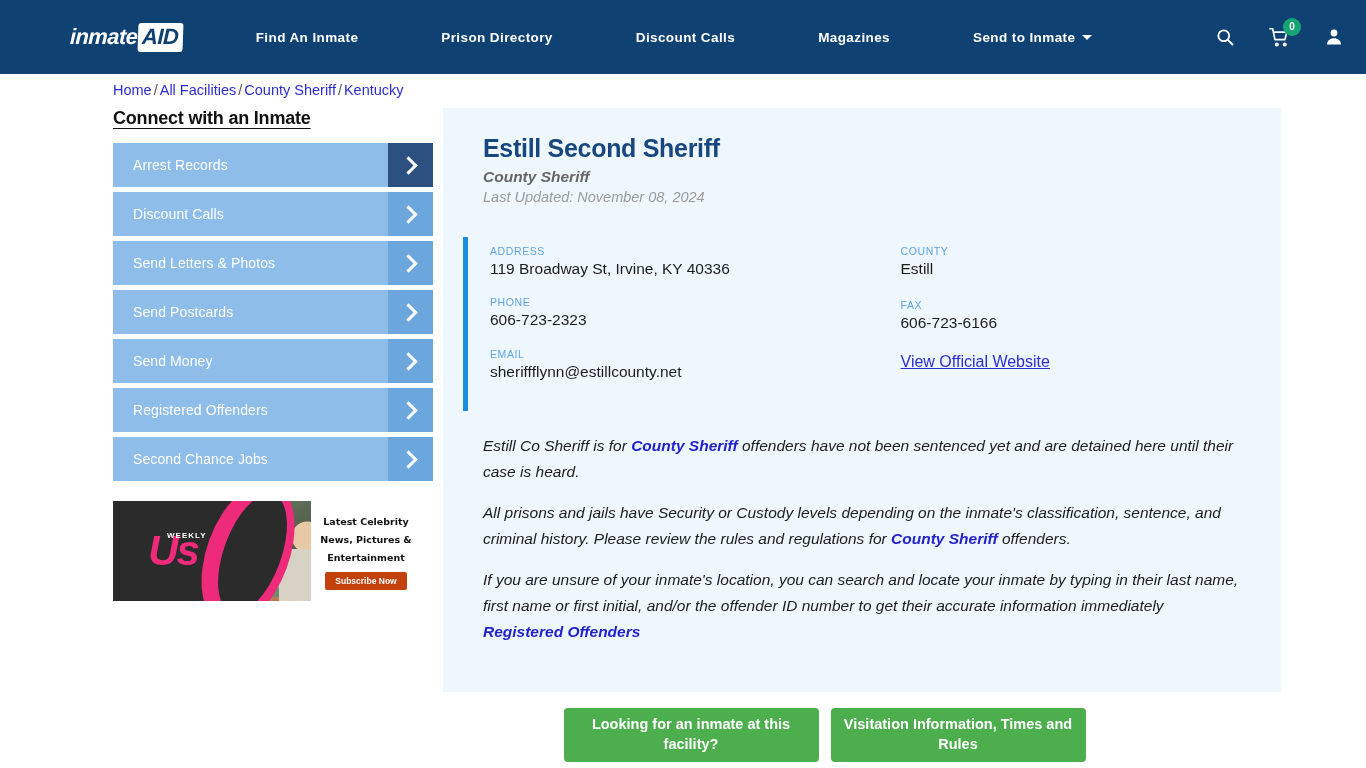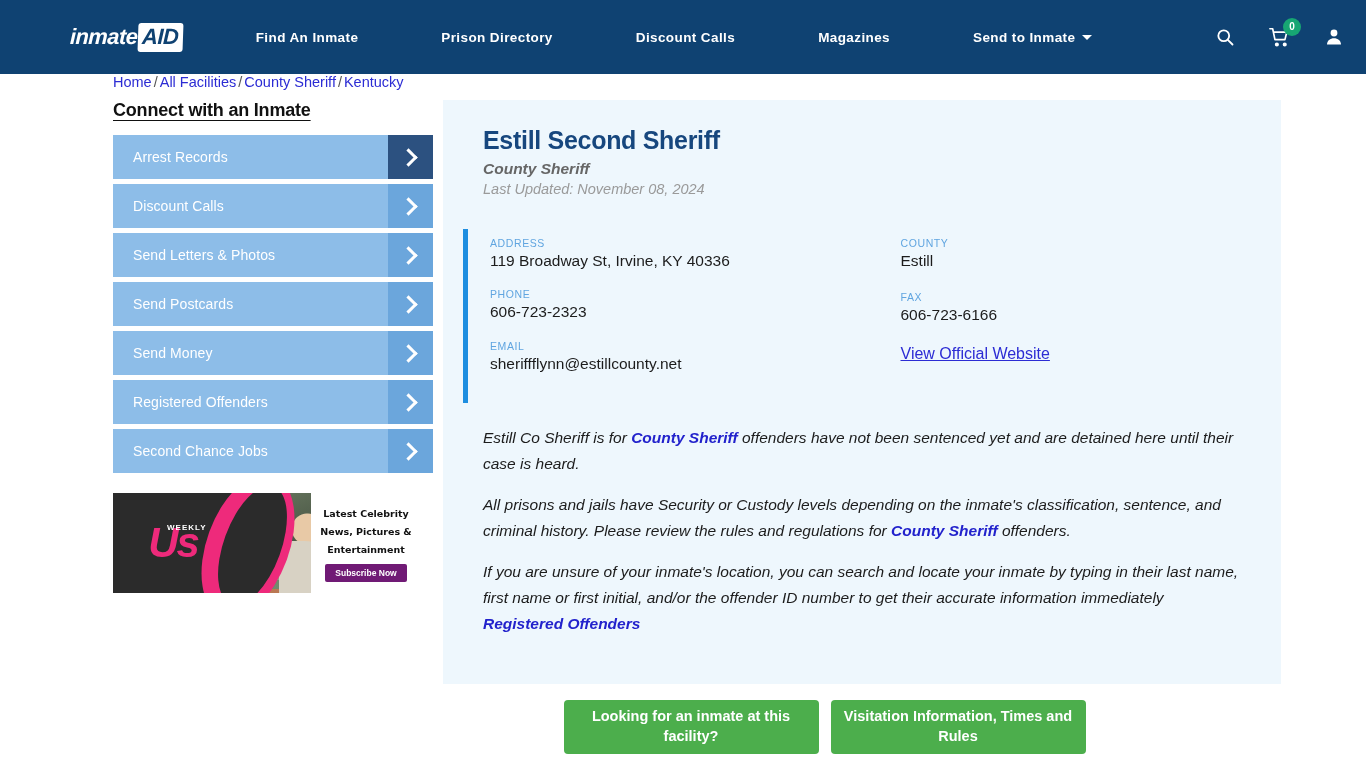--- a/index.html
+++ b/index.html
@@ -93,21 +93,21 @@
     background: #17a673;
     color: #ffffff;
     font-size: 10px;
     font-weight: bold;
     min-width: 18px; height: 18px;
     border-radius: 50%;
     display: flex; align-items: center; justify-content: center;
     line-height: 1;
   }
   .breadcrumb {
-    padding: 0 0 6px 113px;
+    padding: 8px 0 6px 113px;
     font-size: 14.5px;
     color: #2c2cd4;
   }
   .breadcrumb a { color: #2c2cd4; text-decoration: none; cursor: pointer; }
   .breadcrumb .sep { color: #555555; margin: 0 2px; }
 
   .layout { display: flex; padding-left: 113px; padding-right: 0; }
 
   
   .sidebar { width: 320px; flex: 0 0 320px; padding-top: 4px; }
@@ -221,21 +221,21 @@
     text-align: center;
   }
   .ad-text {
     font-size: 9.5px; font-weight: bold; color: #111111;
     line-height: 1.45;
     font-family: "DejaVu Sans", sans-serif;
   }
   .ad-cta {
     margin-top: 7px;
     display: inline-block;
-    background: #701a75;
+    background: #c2410c;
     color: #ffffff;
     font-size: 8.5px; font-weight: bold;
     padding: 4px 10px;
     border-radius: 2px;
   }
 
   
   .main-col { flex: 1 1 auto; padding-left: 10px; padding-right: 85px; padding-top: 4px; }
   .facility-card {
     background: #eef7fd;

